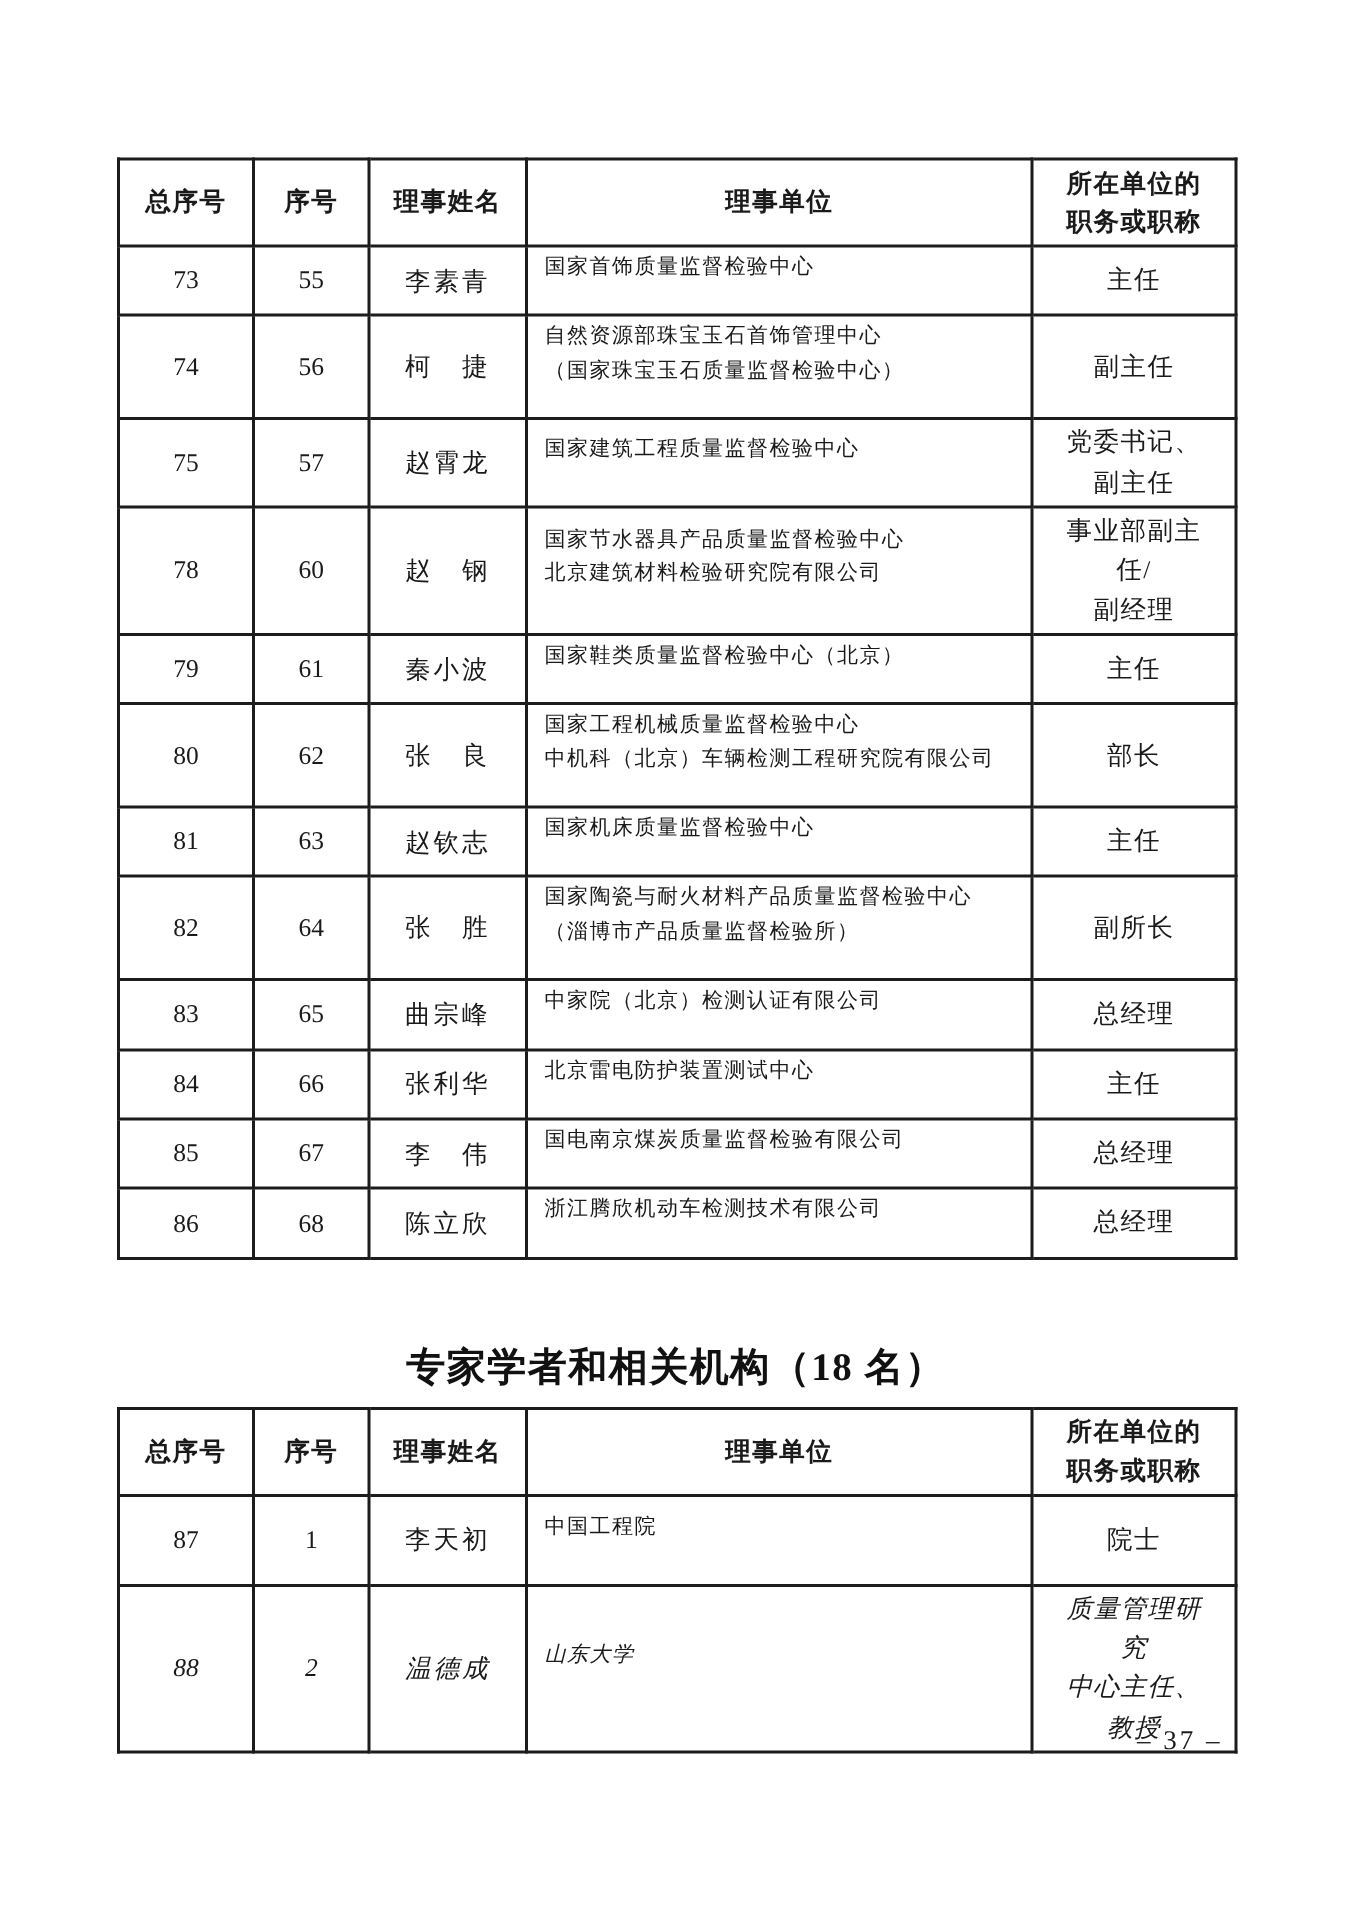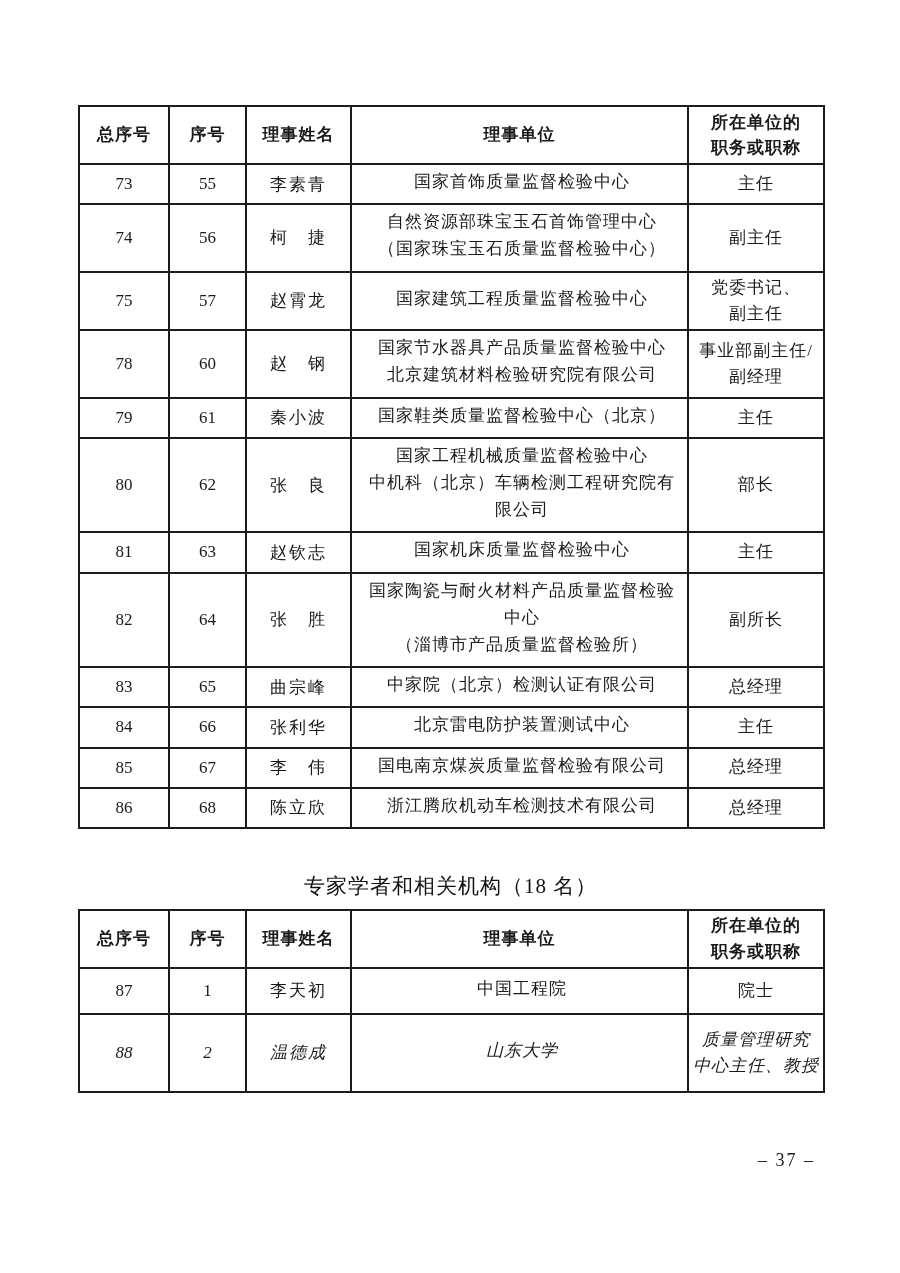--- a/index.html
+++ b/index.html
@@ -32,52 +32,52 @@
     font-family: "Liberation Sans", "DejaVu Sans", sans-serif;
     font-weight: bold;
     font-size: 17px;
     letter-spacing: 1px;
     text-align: center;
     line-height: 1.5;
   }
   tr.hdr { height: 58px; }
   tr.h1  { height: 33px; }
   tr.h2  { height: 57px; }
-  tr.h1b { height: 46px; }
+  tr.h1b { height: 60px; }
   tr.h2b { height: 78px; font-style: italic; }
   td.c-num {
     text-align: center;
     font-size: 17px;
   }
   td.c-name {
     text-align: center;
     font-size: 17px;
     letter-spacing: 2px;
   }
   td.c-org {
-    text-align: center;
-    font-size: 17px;
-    padding: 3px 6px 8px 11px;
+    text-align: left;
+    font-size: 14px;
+    padding: 3px 6px 19px 11px;
     letter-spacing: 1px;
     line-height: 1.6;
   }
   td.c-pos {
     text-align: center;
     font-size: 17px;
     letter-spacing: 1px;
     line-height: 1.55;
-    padding: 2px 4px;
+    padding: 2px 20px;
   }
   .section-title {
-    margin-top: 43px;
+    margin-top: 54px;
     margin-bottom: 9px;
     text-align: center;
     font-family: "Liberation Serif", "DejaVu Serif", serif;
-    font-weight: normal;
-    font-size: 21px;
+    font-weight: bold;
+    font-size: 26px;
     letter-spacing: 1px;
     color: #111111;
   }
   .page-number {
     position: absolute;
     top: 1150px;
     right: 85px;
     font-size: 18px;
     letter-spacing: 2px;
     color: #1a1a1a;

